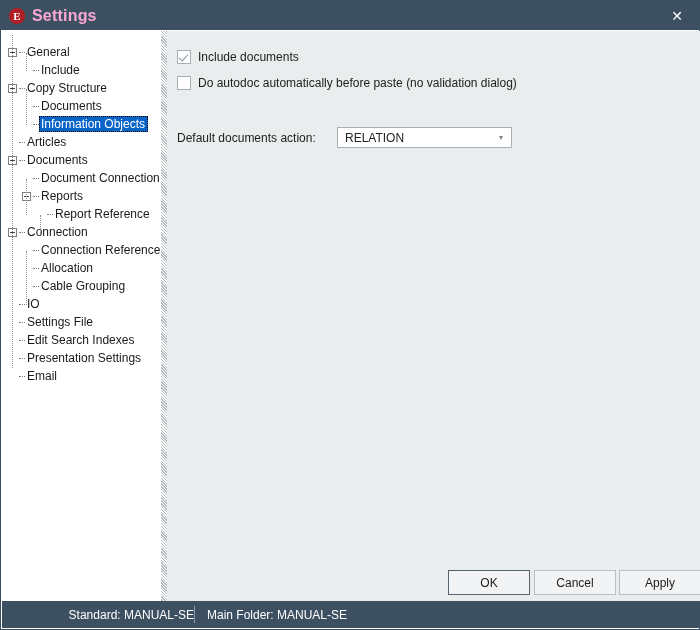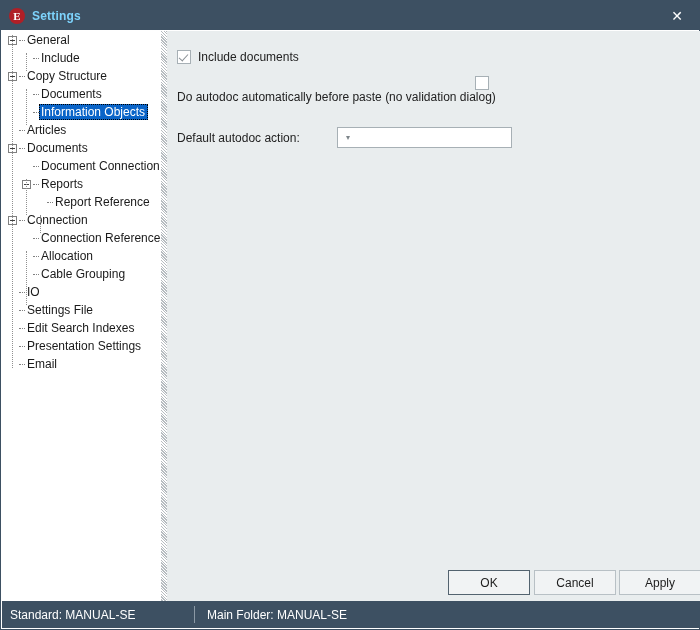--- a/index.html
+++ b/index.html
@@ -29,40 +29,40 @@
     margin-left: 8px; margin-right: 7px;
     border-radius: 50%;
     background: #b01f26;
     color: #ffffff;
     font-size: 11px; font-weight: bold;
     line-height: 16px; text-align: center;
     font-family: "Liberation Serif", serif;
     flex: none;
   }
   #title-text {
-    color: #7dd3fc;
-    font-size: 12px;
+    color: #f9a8d4;
+    font-size: 16px;
     font-weight: bold;
     letter-spacing: 0.2px;
   }
   #close-btn {
     position: absolute; right: 0; top: 0;
     width: 44px; height: 29px;
     display: flex; align-items: center; justify-content: center;
     color: #ffffff; font-size: 14px;
     cursor: pointer;
   }
 
   
   #tree-panel {
     position: absolute; left: 1px; top: 30px;
     width: 159px; height: 572px;
     background: #ffffff;
     overflow: hidden;
-    padding-top: 0;
+    padding-top: 12px;
   }
   .tnode {
     position: relative;
     height: 18px;
     display: flex;
     align-items: center;
     font-size: 12px;
     color: #1a1a1a;
     white-space: nowrap;
   }
@@ -115,21 +115,21 @@
   }
 
   
   #content-panel {
     position: absolute; left: 166px; top: 30px;
     width: 533px; height: 572px;
     background: #e9edee;
   }
   .cb-row {
     position: absolute;
-    display: flex; align-items: flex-end;
+    display: flex; align-items: flex-start;
     font-size: 12px; color: #222222;
   }
   .cbox {
     width: 14px; height: 14px;
     border: 1px solid #a7b0b5;
     background: #ffffff;
     margin-right: 7px;
     flex: none;
     position: relative;
   }
@@ -178,21 +178,21 @@
   #btn-apply  { left: 452px; top: 539px; }
 
   
   #statusbar {
     position: absolute; left: 1px; bottom: 1px;
     width: 698px; height: 27px;
     background: #3d5062;
     display: flex; align-items: center;
     color: #ffffff; font-size: 12px;
   }
-  #status-left  { padding-left: 8px; width: 192px; }
+  #status-left  { padding-left: 8px; width: 192px; text-align: right; }
   #status-sep   { width: 1px; height: 17px; background: #8b99a5; }
   #status-right { padding-left: 12px; }
 </style>
 </head>
 <body>
 
 <div id="dialog">
 
   <div id="titlebar">
     <div id="app-icon">E</div>
@@ -325,28 +325,29 @@
 
   <div id="splitter"></div>
 
   <div id="content-panel">
 
     <div class="cb-row" style="left:10px; top:19px;">
       <span class="cbox checked"></span>
       <span>Include documents</span>
     </div>
 
-    <div class="cb-row" style="left:10px; top:45px;flex-direction:column;">
+    <div class="cb-row" style="left:10px; top:45px;">
       <span class="cbox"></span>
       <span>Do autodoc automatically before paste (no validation dialog)</span>
     </div>
 
-    <div id="field-label">Default autodoc action:</div>
+    <div id="field-label">Default documents action:</div>
 
     <div id="combo">
+      <span id="combo-value">RELATION</span>
       <span id="combo-arrow">▾</span>
     </div>
 
     <div class="btn default" id="btn-ok">OK</div>
     <div class="btn" id="btn-cancel">Cancel</div>
     <div class="btn" id="btn-apply">Apply</div>
   </div>
 
   <div id="statusbar">
     <div id="status-left">Standard: MANUAL-SE</div>

